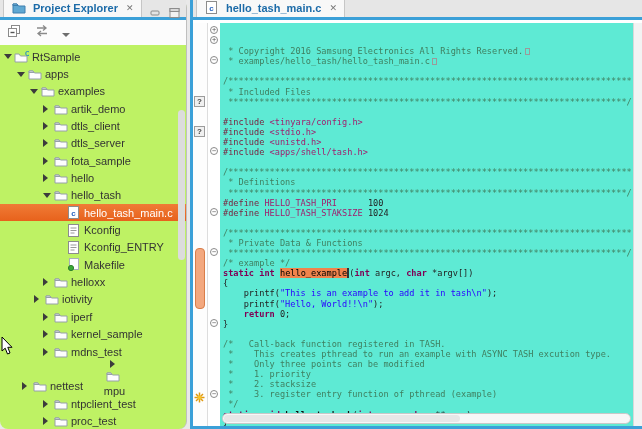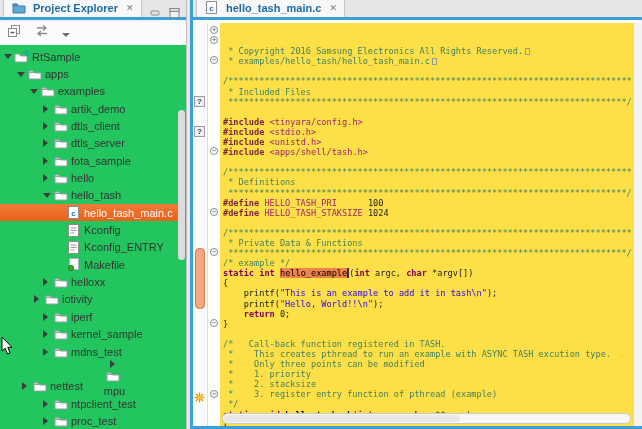--- a/index.html
+++ b/index.html
@@ -1,20 +1,20 @@
 <!DOCTYPE html>
 <html><head>
 <meta charset="utf-8">
 <style>
   * { box-sizing: border-box; margin: 0; padding: 0; }
   html,body { width:642px; height:429px; overflow:hidden; }
   body { position:relative; background:#E9E9E9; font-family:"Liberation Sans", sans-serif; }
 
   
-  .panel-left { position:absolute; left:0; top:0; width:187px; height:429px; background:#22c55e; border-right:1px solid #BFBFBF; }
+  .panel-left { position:absolute; left:0; top:0; width:187px; height:429px; background:#bef264; border-right:1px solid #BFBFBF;border-radius:8px; }
   .tabstrip { position:relative; height:20px; background:#E6E6E6; border-bottom:3px solid #3BA0D8; display:flex; align-items:flex-end; }
   .tab { display:flex; align-items:center; gap:4px; height:20px; padding:0 7px; background:#F8F8F8; border:1px solid #C6C6C6; border-bottom:none; border-radius:3px 3px 0 0; margin-left:3px; }
   .tab-label { font-size:11px; font-weight:bold; color:#1C6BA8; white-space:nowrap; }
   .tab-close { font-size:9px; color:#777; margin-left:4px; cursor:default; }
   .winbtns { position:absolute; right:6px; top:4px; display:flex; gap:8px; }
   .toolbar { height:25px; display:flex; align-items:center; gap:11px; padding-left:7px; background:#FCFCFC; }
 
   .tree { position:relative; padding-top:3px; font-size:11px; color:#333; }
   .trow { position:relative; height:17.35px; display:flex; align-items:center; white-space:nowrap; }
   .trow.selected { background:linear-gradient(#F07B36,#E7621C); color:#FFFFFF; }
@@ -22,27 +22,27 @@
   .arrow.right::before { content:""; display:block; width:0; height:0; border-left:5px solid #3C3C3C; border-top:4px solid transparent; border-bottom:4px solid transparent; }
   .arrow.down::before { content:""; display:block; width:0; height:0; border-top:5px solid #3C3C3C; border-left:4px solid transparent; border-right:4px solid transparent; }
   .ticon { display:inline-flex; width:15px; flex:0 0 15px; margin-right:3px; justify-content:center; }
   .vscroll { position:absolute; right:1px; top:110px; width:7px; height:150px; background:#DCDCDC; border-radius:4px; }
 
   
   .editor-group { position:absolute; left:190px; top:0; width:452px; height:429px; background:#FFFFFF; border-left:3px solid #3BA0D8; border-bottom:3px solid #3BA0D8; }
   .editor-body { position:absolute; left:0; top:23px; right:0; bottom:0; display:flex; }
   .ruler { position:relative; width:14px; background:#FDFDFD; }
   .foldcol { position:relative; width:13px; border-left:1px solid #DDDDDD; background:#FFFFFF; }
-  .codearea { position:relative; flex:1 1 auto; overflow:hidden; background:#fde047; padding:3px 0 0 3px;
+  .codearea { position:relative; flex:1 1 auto; overflow:hidden; background:#5eead4; padding:3px 0 0 3px;
               font-family:"DejaVu Sans Mono", monospace; font-size:8.6px; line-height:10.1px; white-space:pre; }
   .overview { width:9px; background:#F3F3F3; border-left:1px solid #D8D8D8; }
   .code-line { height:10.1px; }
 
   .tok-cm  { color:#3F7F5F; }
-  .tok-pp  { color:#7A1F3C; font-weight:bold; }
+  .tok-pp  { color:#7A1F3C; font-weight:normal; }
   .tok-mc  { color:#A0206E; }
   .tok-kw  { color:#7F0055; font-weight:bold; }
   .tok-str { color:#2A00FF; }
   .tok-pl  { color:#222222; }
   .tok-fn  { color:#111111; font-weight:bold; }
   .tok-sel { background:#F0834C; color:#000; border-right:2px solid #333; }
   .tok-box { display:inline-block; width:5px; height:7px; border:1px solid #9A9A9A; margin-left:2px; vertical-align:-1px; }
 
   .fold { position:absolute; left:2px; width:8px; height:8px; border:1px solid #8A8A8A; border-radius:50%; background:#FFF;
           color:#555; font:7px/7px "DejaVu Sans Mono", monospace; text-align:center; }

